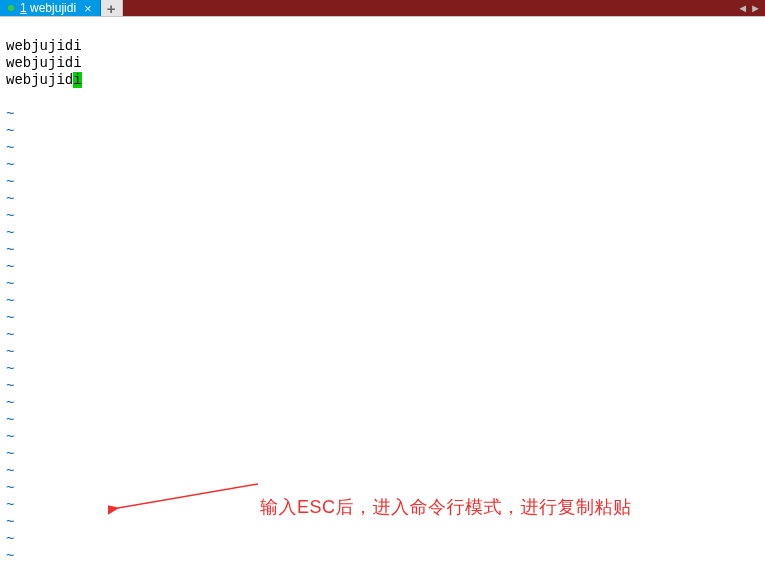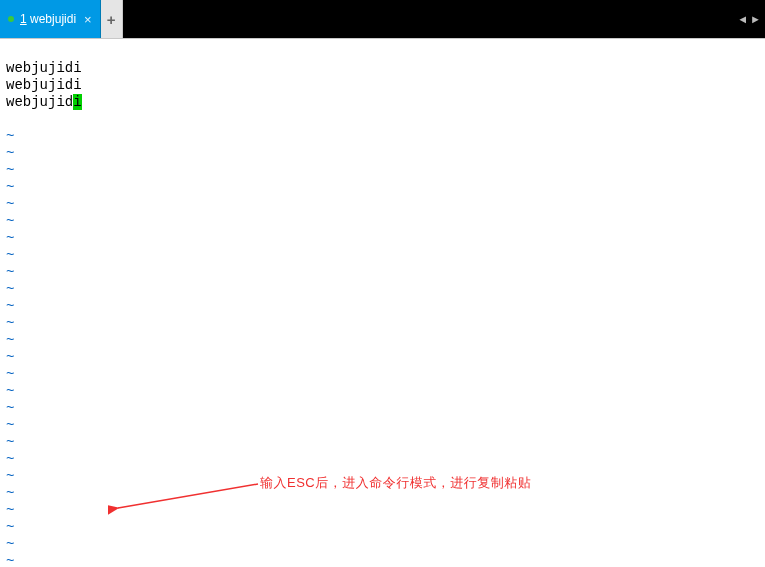--- a/index.html
+++ b/index.html
@@ -10,22 +10,22 @@
     body {
       font-family: "Microsoft YaHei", Arial, sans-serif;
       font-size: 13px;
       background: #fff;
       width: 765px;
       height: 567px;
       overflow: hidden;
       position: relative;
     }
     .tab-bar {
-      height: 39px;
-      background: #000000;
+      height: 17px;
+      background: #7f1d1d;
       border-bottom: 1px solid #c8c8c8;
       display: flex;
       align-items: stretch;
       position: relative;
     }
     .tab {
       background: #0099e5;
       color: #fff;
       display: flex;
       align-items: center;
@@ -100,24 +100,24 @@
       color: #0060c0;
       height: 17px;
     }
     .cursor {
       background: #00d000;
       color: #000;
     }
     .annotation {
       position: absolute;
       left: 260px;
-      top: 474px;
+      top: 495px;
       color: #f03030;
       font-family: "Microsoft YaHei", "SimSun", sans-serif;
-      font-size: 13px;
+      font-size: 18px;
       letter-spacing: 0.5px;
       white-space: nowrap;
     }
     .arrow-svg {
       position: absolute;
       left: 108px;
       top: 472px;
       pointer-events: none;
     }
   </style>

